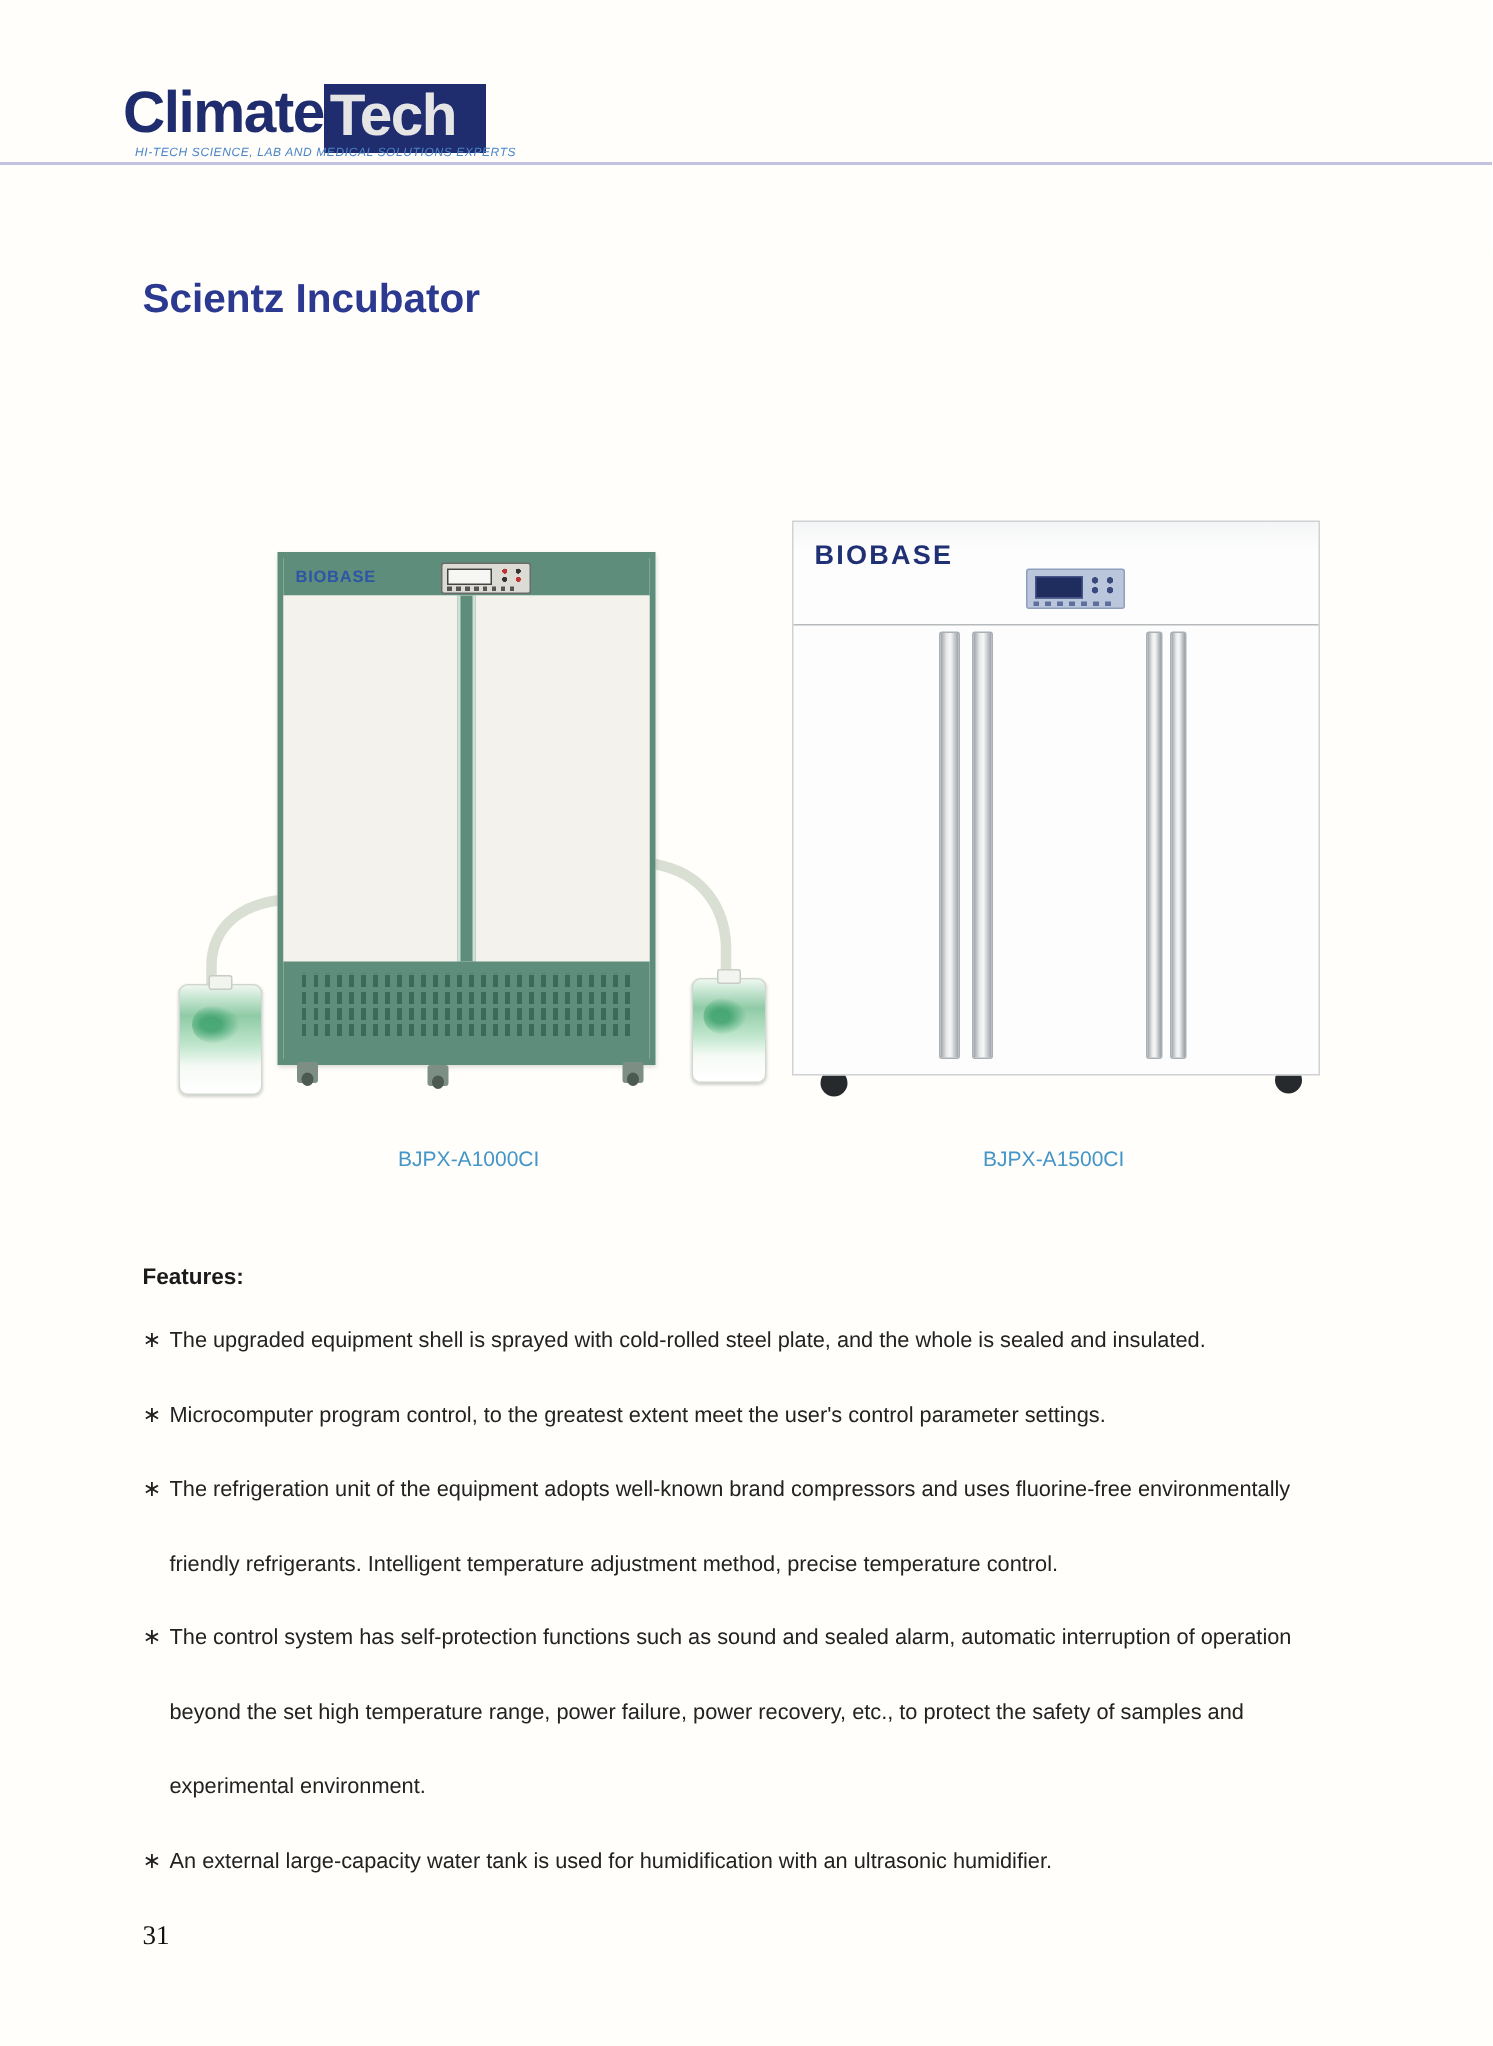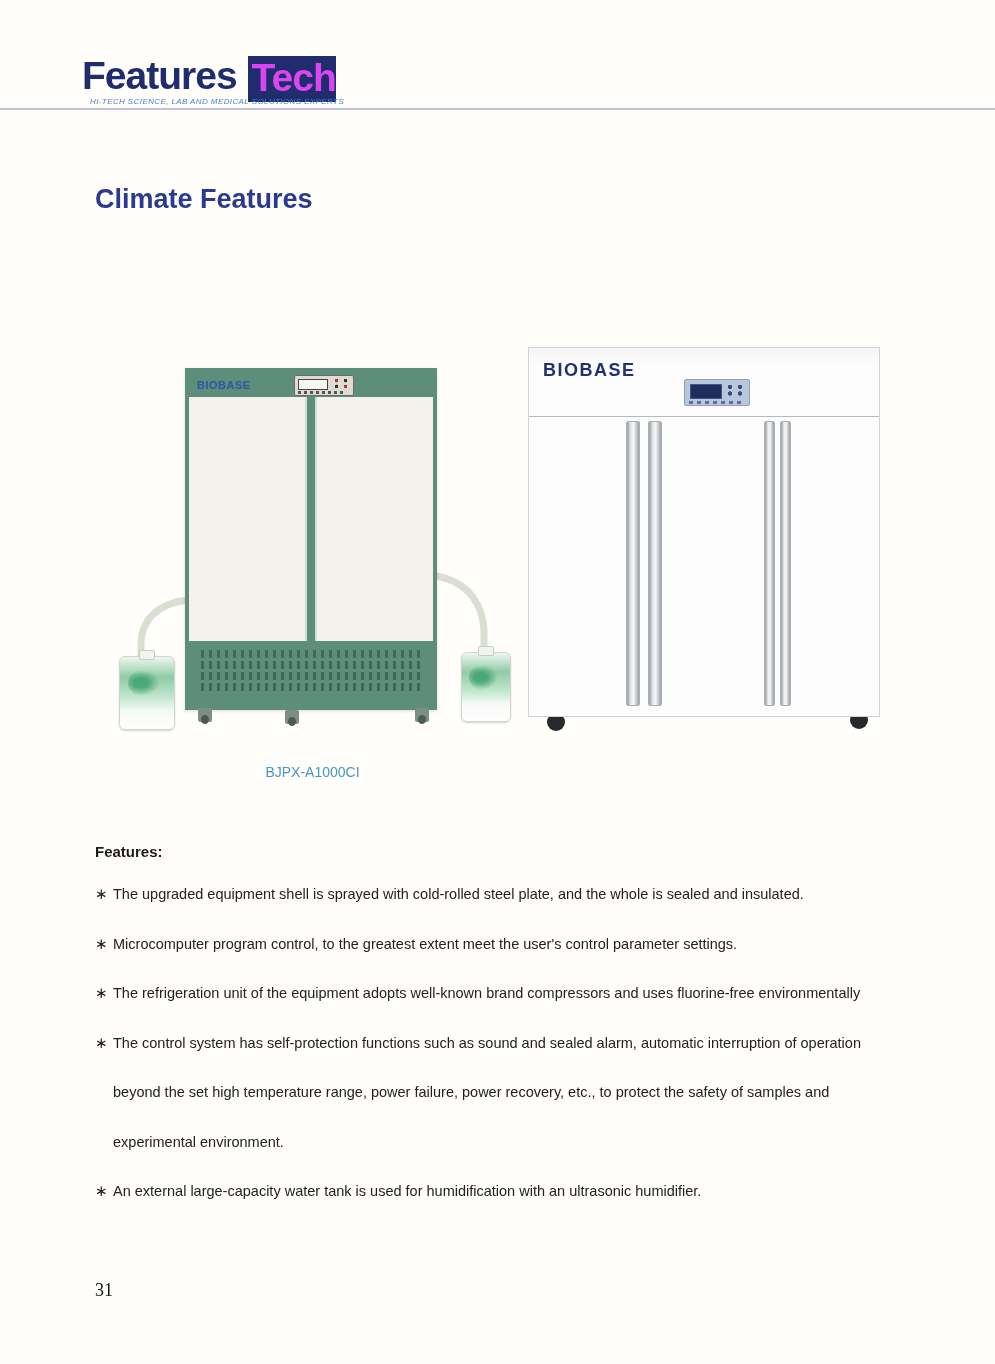--- a/index.html
+++ b/index.html
@@ -3,21 +3,21 @@
 <meta charset="utf-8">
 <style>
   html,body{margin:0;padding:0;background:#ffffff;}
   .page{
     position:relative;width:995px;height:1364px;background:#fffefb;
     font-family:"Liberation Sans", sans-serif;overflow:hidden;
   }
   
   .logo{position:absolute;left:82px;top:56px;display:flex;align-items:flex-start;line-height:1;}
   .logo .part1{font-size:39px;font-weight:bold;color:#1f2c6e;letter-spacing:-1px;}
-  .logo .part2{font-size:39px;font-weight:bold;color:#d946ef;background:#1f2c6e;padding:2px 0 5px 4px;letter-spacing:-1px;margin-left:11px;}
+  .logo .part2{font-size:39px;font-weight:bold;color:#e5e5e5;background:#1f2c6e;padding:2px 20px 5px 4px;letter-spacing:-1px;}
   .tagline{position:absolute;left:90px;top:97px;width:218px;text-align:right;
     font-size:8px;letter-spacing:.4px;color:#4a85c8;white-space:nowrap;font-style:italic;}
   .header-rule{position:absolute;left:0;top:108px;width:995px;height:2px;background:#c2c1de;}
   
   .doc-title{position:absolute;left:95px;top:184px;font-size:27px;font-weight:bold;color:#2b3990;}
   
   .fig{position:absolute;}
   .fig-left{left:115px;top:360px;width:400px;height:370px;}
   .fig-right{left:525px;top:345px;width:360px;height:392px;}
   
@@ -87,27 +87,27 @@
   .fline .mark{width:18px;flex:0 0 18px;font-size:15px;color:#222;}
   .fline.cont{padding-left:18px;}
   .page-num{position:absolute;left:95px;top:1280px;font-family:"Liberation Serif", serif;font-size:18px;color:#111;}
 </style>
 </head>
 <body>
 
 <div class="page">
 
   <div class="logo">
-    <span class="part1">Features</span>
+    <span class="part1">Climate</span>
     <span class="part2">Tech</span>
   </div>
   <div class="tagline">HI-TECH SCIENCE, LAB AND MEDICAL SOLUTIONS EXPERTS</div>
   <div class="header-rule"></div>
 
-  <div class="doc-title">Climate Features</div>
+  <div class="doc-title">Scientz Incubator</div>
 
   <div class="fig fig-left">
 
     <svg class="tube" style="left:8px;top:232px;" width="72" height="74" viewBox="0 0 72 74">
       <path d="M64,8 C32,12 19,30 18,50 L18,70" fill="none" stroke="#d9dfd3" stroke-width="7" stroke-linecap="round"></path>
     </svg>
     <svg class="tube" style="left:314px;top:208px;" width="72" height="94" viewBox="0 0 72 94">
       <path d="M7,8 C42,14 54,40 55,62 L55,88" fill="none" stroke="#d9dfd3" stroke-width="7" stroke-linecap="round"></path>
     </svg>
 
@@ -160,20 +160,21 @@
       </div>
       <div class="w-rule"></div>
       <div class="w-bar" style="left:97px;width:14px;"></div>
       <div class="w-bar" style="left:119px;width:14px;"></div>
       <div class="w-bar" style="left:235px;width:11px;"></div>
       <div class="w-bar" style="left:251px;width:11px;"></div>
     </div>
   </div>
 
   <div class="caption cap-left">BJPX-A1000CI</div>
+  <div class="caption cap-right">BJPX-A1500CI</div>
 
   <div class="features">
     <h3>Features:</h3>
     <div class="feat-list">
 
       <div>
         <div class="fline">
           <span class="mark">∗</span>
           <span>The upgraded equipment shell is sprayed with cold-rolled steel plate, and the whole is sealed and insulated.</span>
         </div>
@@ -184,20 +185,23 @@
           <span class="mark">∗</span>
           <span>Microcomputer program control, to the greatest extent meet the user's control parameter settings.</span>
         </div>
       </div>
 
       <div>
         <div class="fline">
           <span class="mark">∗</span>
           <span>The refrigeration unit of the equipment adopts well-known brand compressors and uses fluorine-free environmentally</span>
         </div>
+        <div class="fline cont">
+          <span>friendly refrigerants. Intelligent temperature adjustment method, precise temperature control.</span>
+        </div>
       </div>
 
       <div>
         <div class="fline">
           <span class="mark">∗</span>
           <span>The control system has self-protection functions such as sound and sealed alarm, automatic interruption of operation</span>
         </div>
         <div class="fline cont">
           <span>beyond the set high temperature range, power failure, power recovery, etc., to protect the safety of samples and</span>
         </div>

